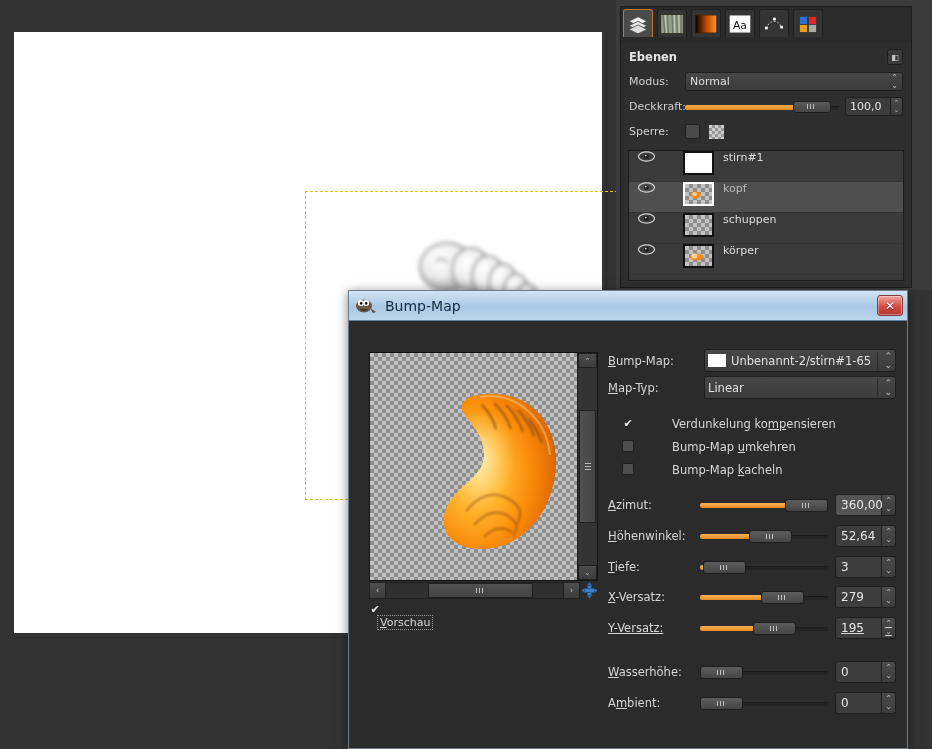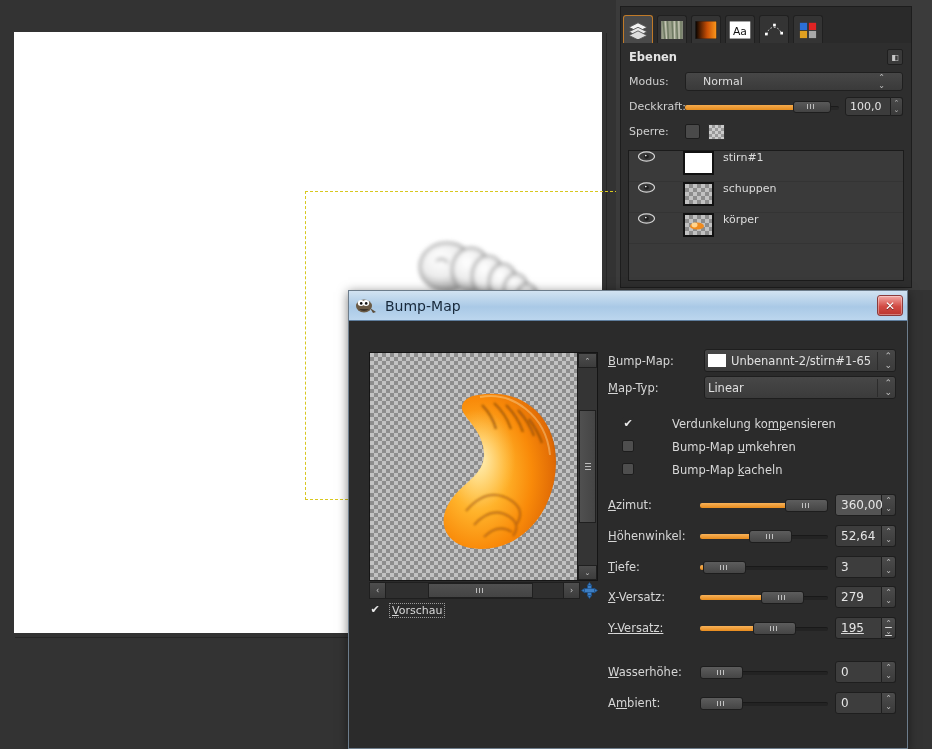--- a/index.html
+++ b/index.html
@@ -18,37 +18,37 @@
   #selection-rect{
     left:291px;top:159px;width:318px;height:309px;
     border:1px dashed #d8c820;box-sizing:border-box;
   }
   #larva{left:400px;top:205px;width:135px;height:85px;}
 
   
   #dock{left:616px;top:0;width:316px;height:290px;background:#3b3b3b;}
   #dock-inner{left:620px;top:6px;width:292px;height:282px;background:#2e2e2e;
     border:1px solid #1d1d1d;box-sizing:border-box;}
-  #tabstrip{display:flex;align-items:flex-end;height:34px;padding:2px 0 0 2px;background:#2a2a2a;}
+  #tabstrip{display:flex;align-items:flex-start;height:34px;padding:2px 0 0 2px;background:#2a2a2a;}
   .tab{width:30px;height:28px;margin-right:4px;border-radius:3px 3px 0 0;
        display:flex;align-items:center;justify-content:center;background:#343434;
        border:1px solid #202020;border-bottom:none;box-sizing:border-box;}
   .tab.active{background:#4a4a4a;border-color:#c07a28;}
   .tab-thumb{width:22px;height:18px;display:block;}
 
   .panel-head{display:flex;align-items:center;justify-content:space-between;
     padding:6px 8px 4px 8px;}
   .panel-title{font-weight:bold;font-size:11.5px;color:#e4e4e4;}
   .collapse-btn{width:14px;height:14px;background:#3a3a3a;border:1px solid #1f1f1f;
     border-radius:2px;display:flex;align-items:center;justify-content:center;font-size:8px;color:#c8c8c8;}
 
   .row{display:flex;align-items:center;padding:2px 8px;height:21px;}
   .row-label{width:56px;flex:0 0 56px;color:#cfcfcf;font-size:11px;}
   .combo{flex:1;height:19px;background:#3f3f3f;border:1px solid #1f1f1f;border-radius:3px;
-    display:flex;align-items:center;padding:0 17px;box-sizing:border-box;color:#ddd;font-size:11px;
+    display:flex;align-items:center;padding:0 4px;box-sizing:border-box;color:#ddd;font-size:11px;
     background-image:linear-gradient(#474747,#3a3a3a);}
   .combo .spin{margin-left:auto;font-size:8px;line-height:8px;color:#c0c0c0;text-align:center;}
 
   .slider{flex:1;height:12px;position:relative;margin-right:6px;}
   .slider .track{position:absolute;left:0;right:0;top:5px;height:3px;background:#272727;
     border-radius:2px;border-top:1px solid #1b1b1b;}
   .slider .fill{position:absolute;left:0;top:4px;height:5px;border-radius:2px;
     background:linear-gradient(#f5ab4d,#e58c1f);}
   .slider .knob{position:absolute;top:0;width:38px;height:12px;border-radius:3px;
     background:linear-gradient(#5a5a5a,#434343);border:1px solid #1e1e1e;box-sizing:border-box;
@@ -119,21 +119,21 @@
     repeating-linear-gradient(to right,#bdbdbd 0 1px,transparent 1px 3px);}
   #pan-icon{position:absolute;left:231px;top:261px;width:17px;height:17px;}
 
   .chk{width:12px;height:12px;border:1px solid #1d1d1d;border-radius:2px;
     background:linear-gradient(#4e4e4e,#3e3e3e);display:inline-flex;align-items:center;
     justify-content:center;box-sizing:border-box;flex:0 0 12px;}
   .chk.on{background:#2b2b2b;border-color:#2b2b2b;}
   .chk.on:after{content:"✔";font-size:11px;color:#e9e9e9;line-height:11px;}
   .chk.off{background:#4e4e4e;}
 
-  #vorschau{position:absolute;left:19px;top:282px;display:flex;}
+  #vorschau{position:absolute;left:19px;top:282px;display:flex;flex-direction:column;}
   #vorschau .lbl{margin-left:8px;border:1px dotted #9a9a9a;padding:0 2px;font-size:11px;}
 
   
   #dlg-opts{position:absolute;left:258px;top:28px;right:10px;bottom:4px;}
   .orow{display:flex;align-items:center;margin-bottom:6px;}
   .olabel{width:96px;flex:0 0 96px;font-size:11.5px;color:#d6d6d6;}
   .ocombo{flex:1;height:23px;background:linear-gradient(#474747,#3b3b3b);border:1px solid #1e1e1e;
     border-radius:3px;display:flex;align-items:center;padding:0 3px;box-sizing:border-box;
     font-size:11.5px;color:#e0e0e0;}
   .ocombo .spin{margin-left:auto;font-size:9px;line-height:9px;color:#c3c3c3;text-align:center;padding-left:6px;
@@ -297,20 +297,37 @@
       <span class="eye">
         <svg width="17" height="11" viewBox="0 0 17 11">
             <ellipse cx="8.5" cy="5.5" rx="8" ry="4.6" fill="none" stroke="#d5d5d5" stroke-width="1.2"></ellipse>
             <circle cx="8.5" cy="5.5" r="2.3" fill="#1f1f1f"></circle>
             <circle cx="7.8" cy="4.6" r="0.8" fill="#fff"></circle>
           </svg>
       </span>
       <span class="gap"></span>
       <span class="thumb" style="background:#ffffff;"></span>
       <span class="lname">stirn#1</span>
+    </div>
+    <div class="layer sel">
+      <span class="eye">
+        <svg width="17" height="11" viewBox="0 0 17 11">
+            <ellipse cx="8.5" cy="5.5" rx="8" ry="4.6" fill="none" stroke="#d5d5d5" stroke-width="1.2"></ellipse>
+            <circle cx="8.5" cy="5.5" r="2.3" fill="#1f1f1f"></circle>
+            <circle cx="7.8" cy="4.6" r="0.8" fill="#fff"></circle>
+          </svg>
+      </span>
+      <span class="gap"></span>
+      <span class="thumb checker" style="border-color:#fff;position:relative;">
+        <svg width="27" height="20" viewBox="0 0 27 20" style="position:absolute;left:0;top:0;">
+            <ellipse cx="11" cy="11" rx="5" ry="3.5" fill="#f08b1e"></ellipse>
+            <ellipse cx="9.5" cy="10" rx="2.5" ry="2" fill="#ffd08a"></ellipse>
+          </svg>
+      </span>
+      <span class="lname">kopf</span>
     </div>
     <div class="layer">
       <span class="eye">
         <svg width="17" height="11" viewBox="0 0 17 11">
             <ellipse cx="8.5" cy="5.5" rx="8" ry="4.6" fill="none" stroke="#d5d5d5" stroke-width="1.2"></ellipse>
             <circle cx="8.5" cy="5.5" r="2.3" fill="#1f1f1f"></circle>
             <circle cx="7.8" cy="4.6" r="0.8" fill="#fff"></circle>
           </svg>
       </span>
       <span class="gap"></span>

